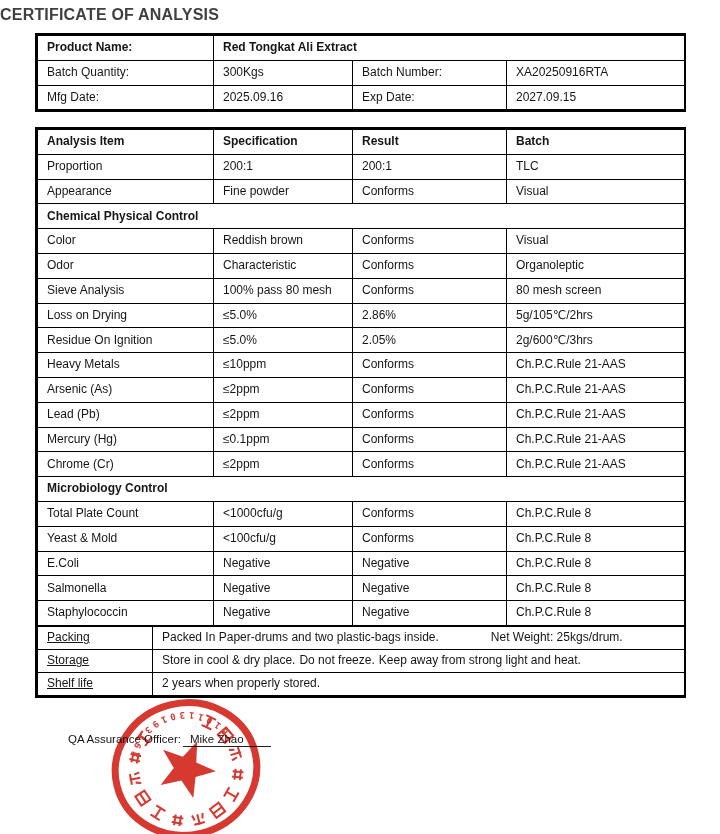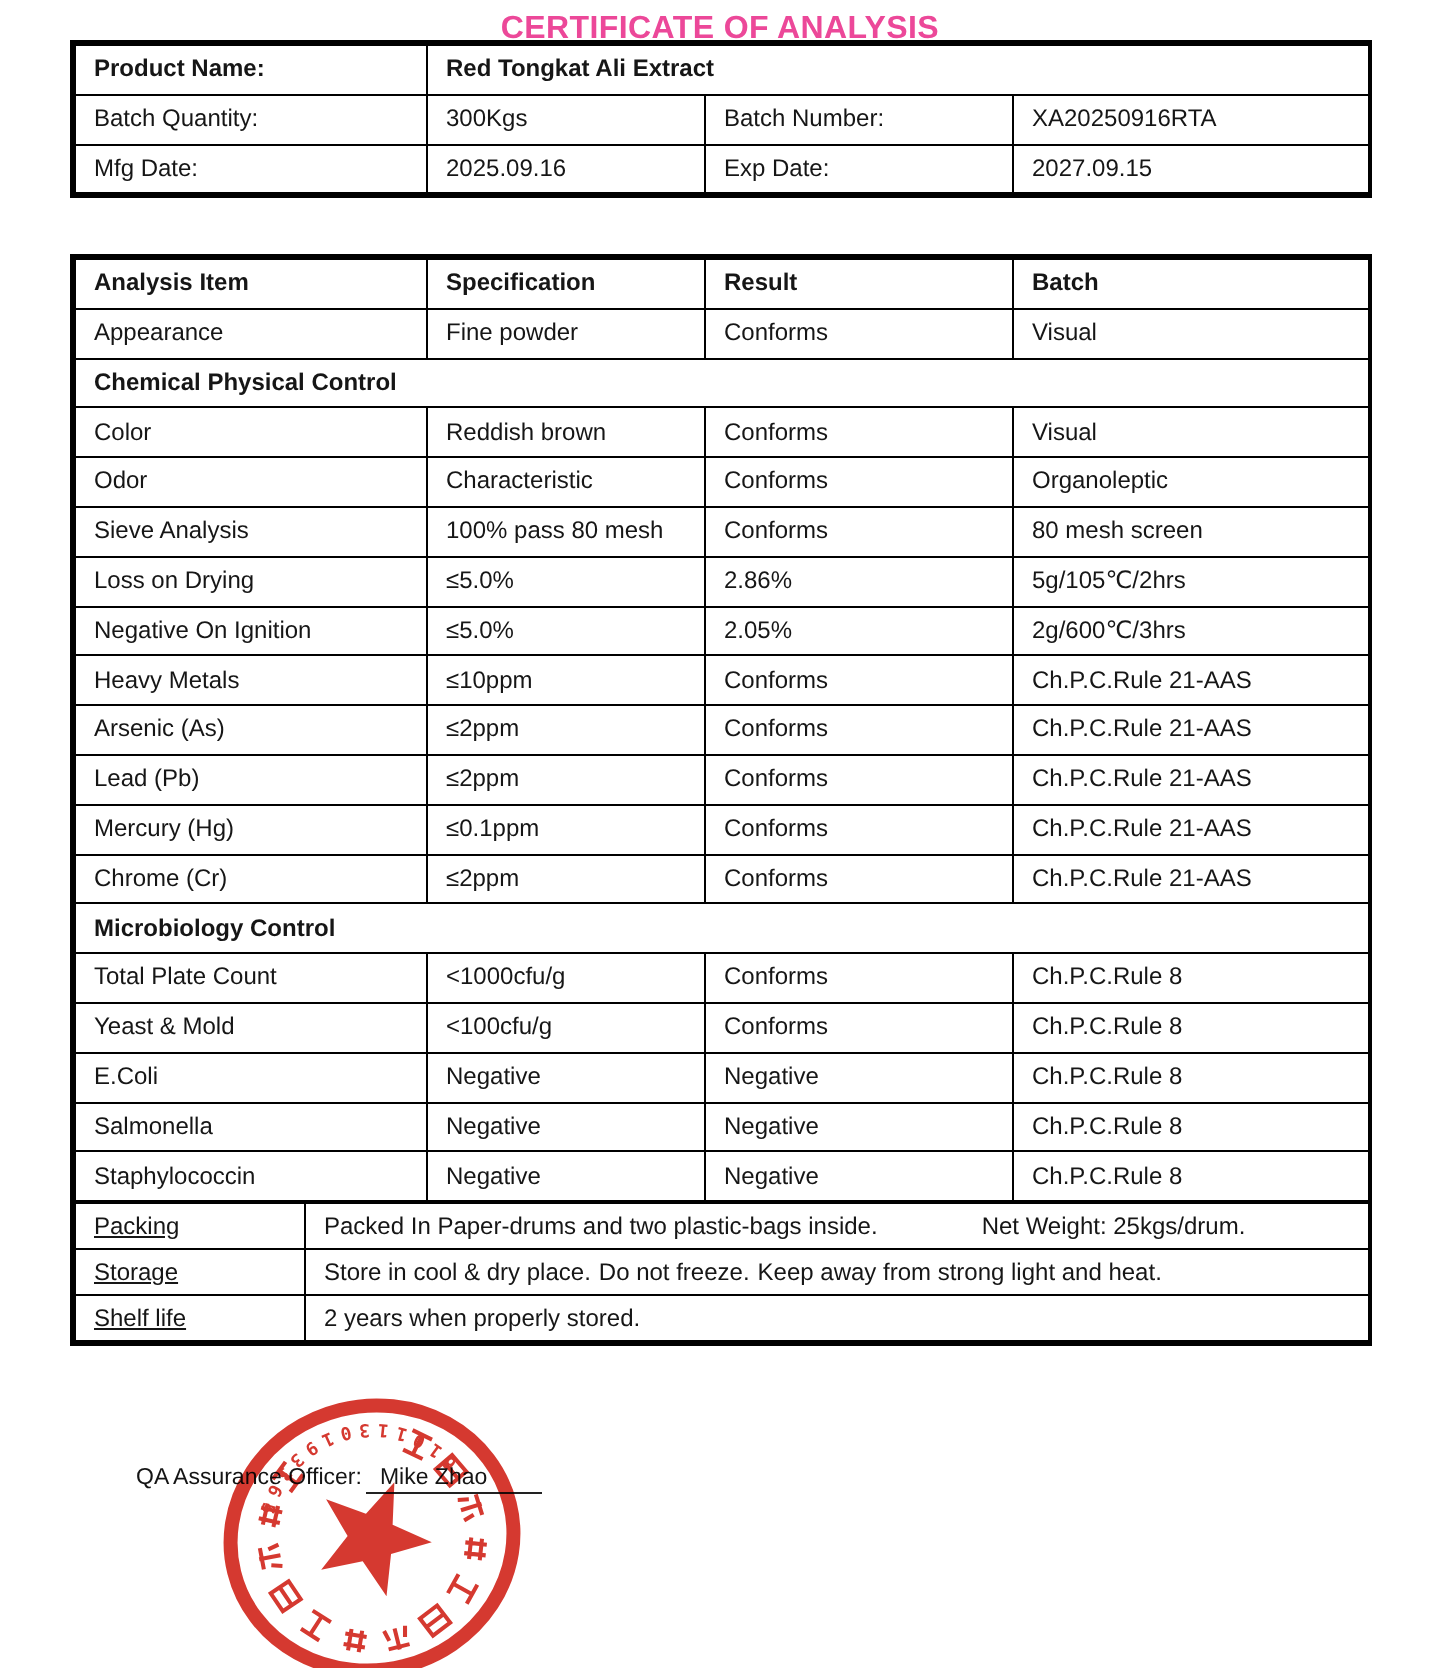--- a/index.html
+++ b/index.html
@@ -3,25 +3,25 @@
 <meta charset="utf-8">
 <style>
   * { margin:0; padding:0; box-sizing:border-box; }
   html,body { background:#fff; }
   .page {
     position:relative; width:720px; height:834px; background:#ffffff;
     font-family:"Liberation Sans","DejaVu Sans",sans-serif;
     color:#161616; overflow:hidden;
   }
   .title {
-    position:absolute; top:6px; left:0; width:720px; text-align:center;
-    font-size:16px; font-weight:bold; letter-spacing:0.2px; color:#ec4899;
+    position:absolute; top:6px; left:0; width:720px; text-align:left;
+    font-size:16px; font-weight:bold; letter-spacing:0.2px; color:#404040;
   }
   .tbl-wrap { position:absolute; left:35px; width:651px; border:2px solid #000; background:#fff; }
-  .info-wrap { top:20px; }
+  .info-wrap { top:33px; }
   .main-wrap { top:127px; }
   table { width:100%; border-collapse:collapse; table-layout:fixed; }
   td { border:1px solid #000; font-size:12px; padding:0 0 0 9px; vertical-align:middle;
        height:24.8px; white-space:nowrap; overflow:hidden; color:#161616; }
   .info-wrap td, .main-wrap td { line-height:1.1; }
   .foot-table td { height:23px;text-decoration:underline; }
   .b { font-weight:bold; }
   .seg { display:inline-block;text-align:center; }
   .seg + .seg { margin-left:4px; }
   .seg.wide { margin-left:52px; }
@@ -82,20 +82,26 @@
           <col style="width:178px">
         </colgroup>
       <tbody id="analysis-body">
           <tr>
             <td class="b">Analysis Item</td>
             <td class="b">Specification</td>
             <td class="b">Result</td>
             <td class="b">Batch</td>
           </tr>
           <tr>
+            <td>Proportion</td>
+            <td>200:1</td>
+            <td>200:1</td>
+            <td>TLC</td>
+          </tr>
+          <tr>
             <td>Appearance</td>
             <td>Fine powder</td>
             <td>Conforms</td>
             <td>Visual</td>
           </tr>
           <tr>
             <td colspan="4" class="b">Chemical Physical Control</td>
           </tr>
           <tr>
             <td>Color</td>
@@ -115,21 +121,21 @@
             <td>Conforms</td>
             <td>80 mesh screen</td>
           </tr>
           <tr>
             <td>Loss on Drying</td>
             <td>≤5.0%</td>
             <td>2.86%</td>
             <td>5g/105℃/2hrs</td>
           </tr>
           <tr>
-            <td>Negative On Ignition</td>
+            <td>Residue On Ignition</td>
             <td>≤5.0%</td>
             <td>2.05%</td>
             <td>2g/600℃/3hrs</td>
           </tr>
           <tr>
             <td>Heavy Metals</td>
             <td>≤10ppm</td>
             <td>Conforms</td>
             <td>Ch.P.C.Rule 21-AAS</td>
           </tr>

